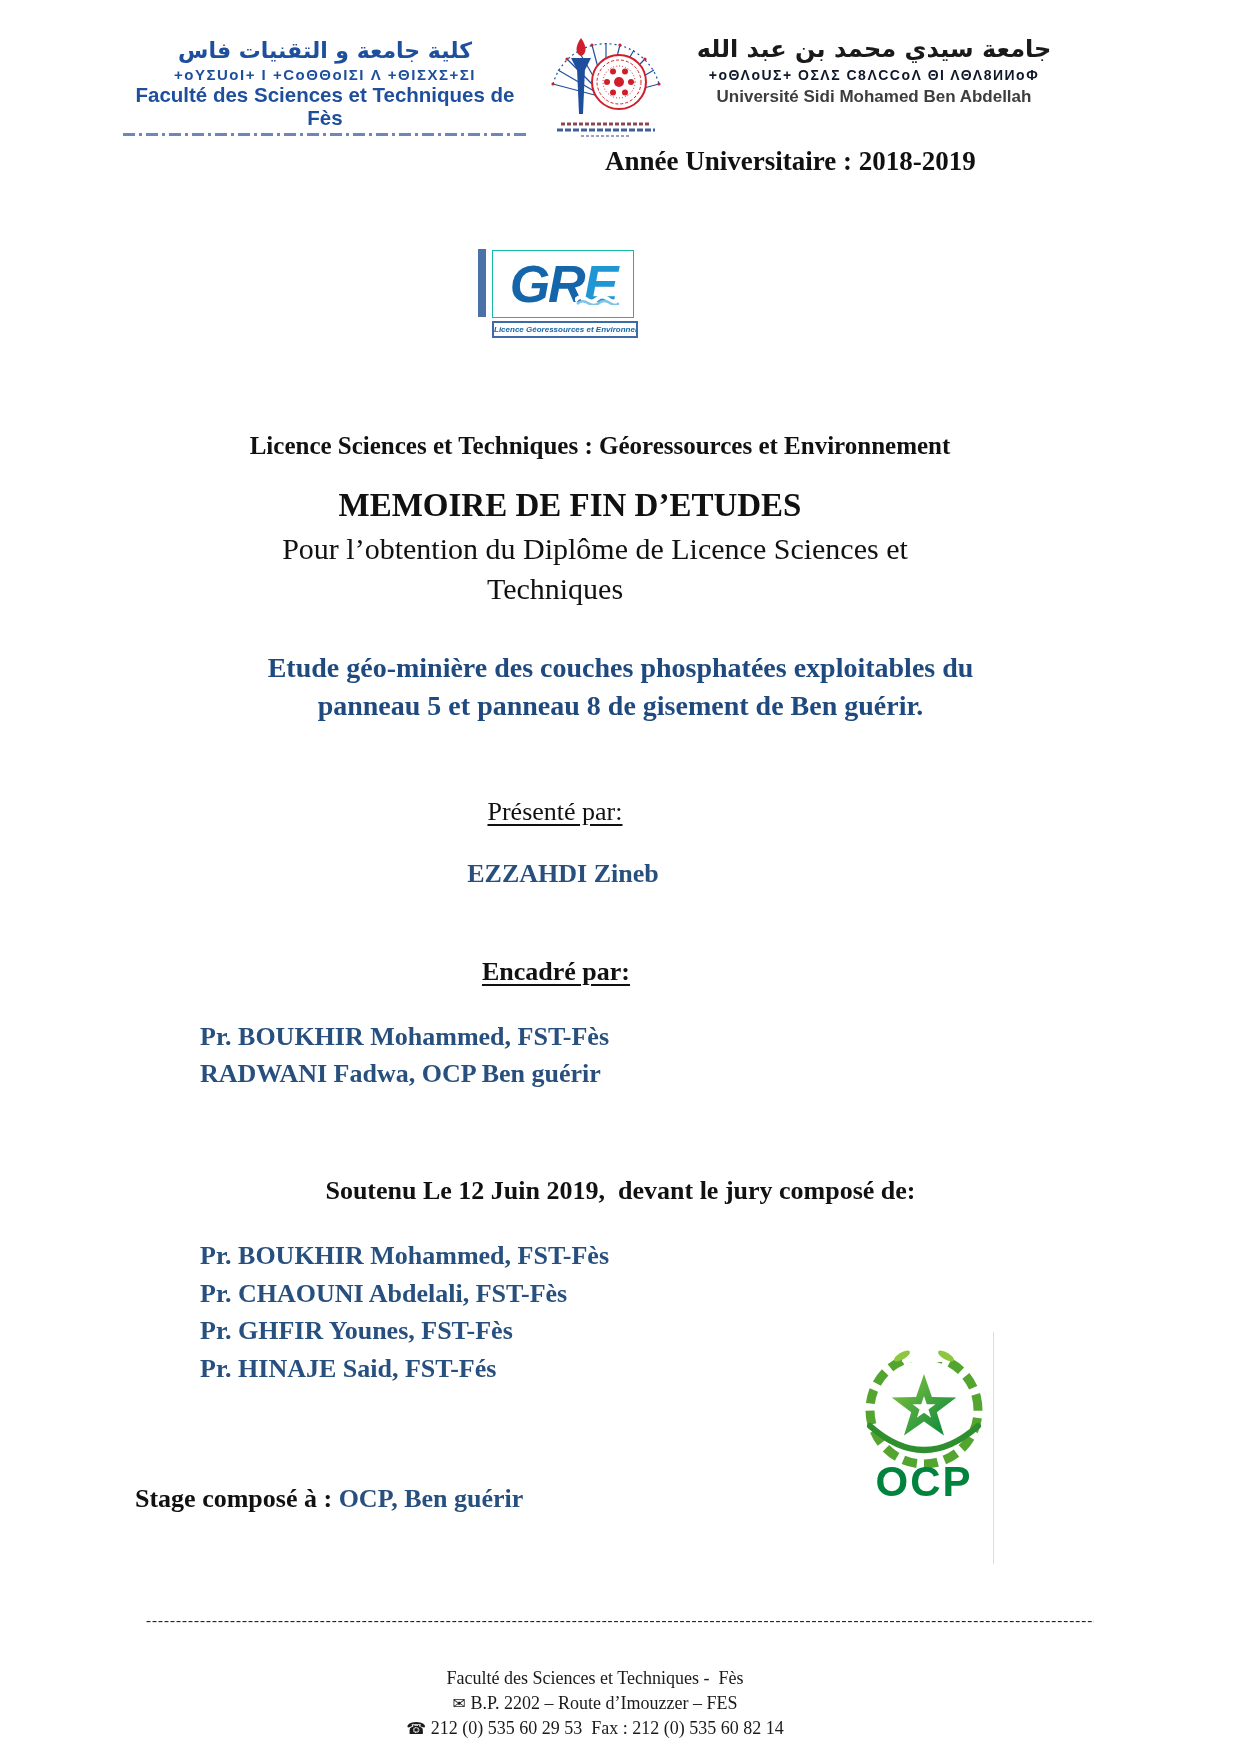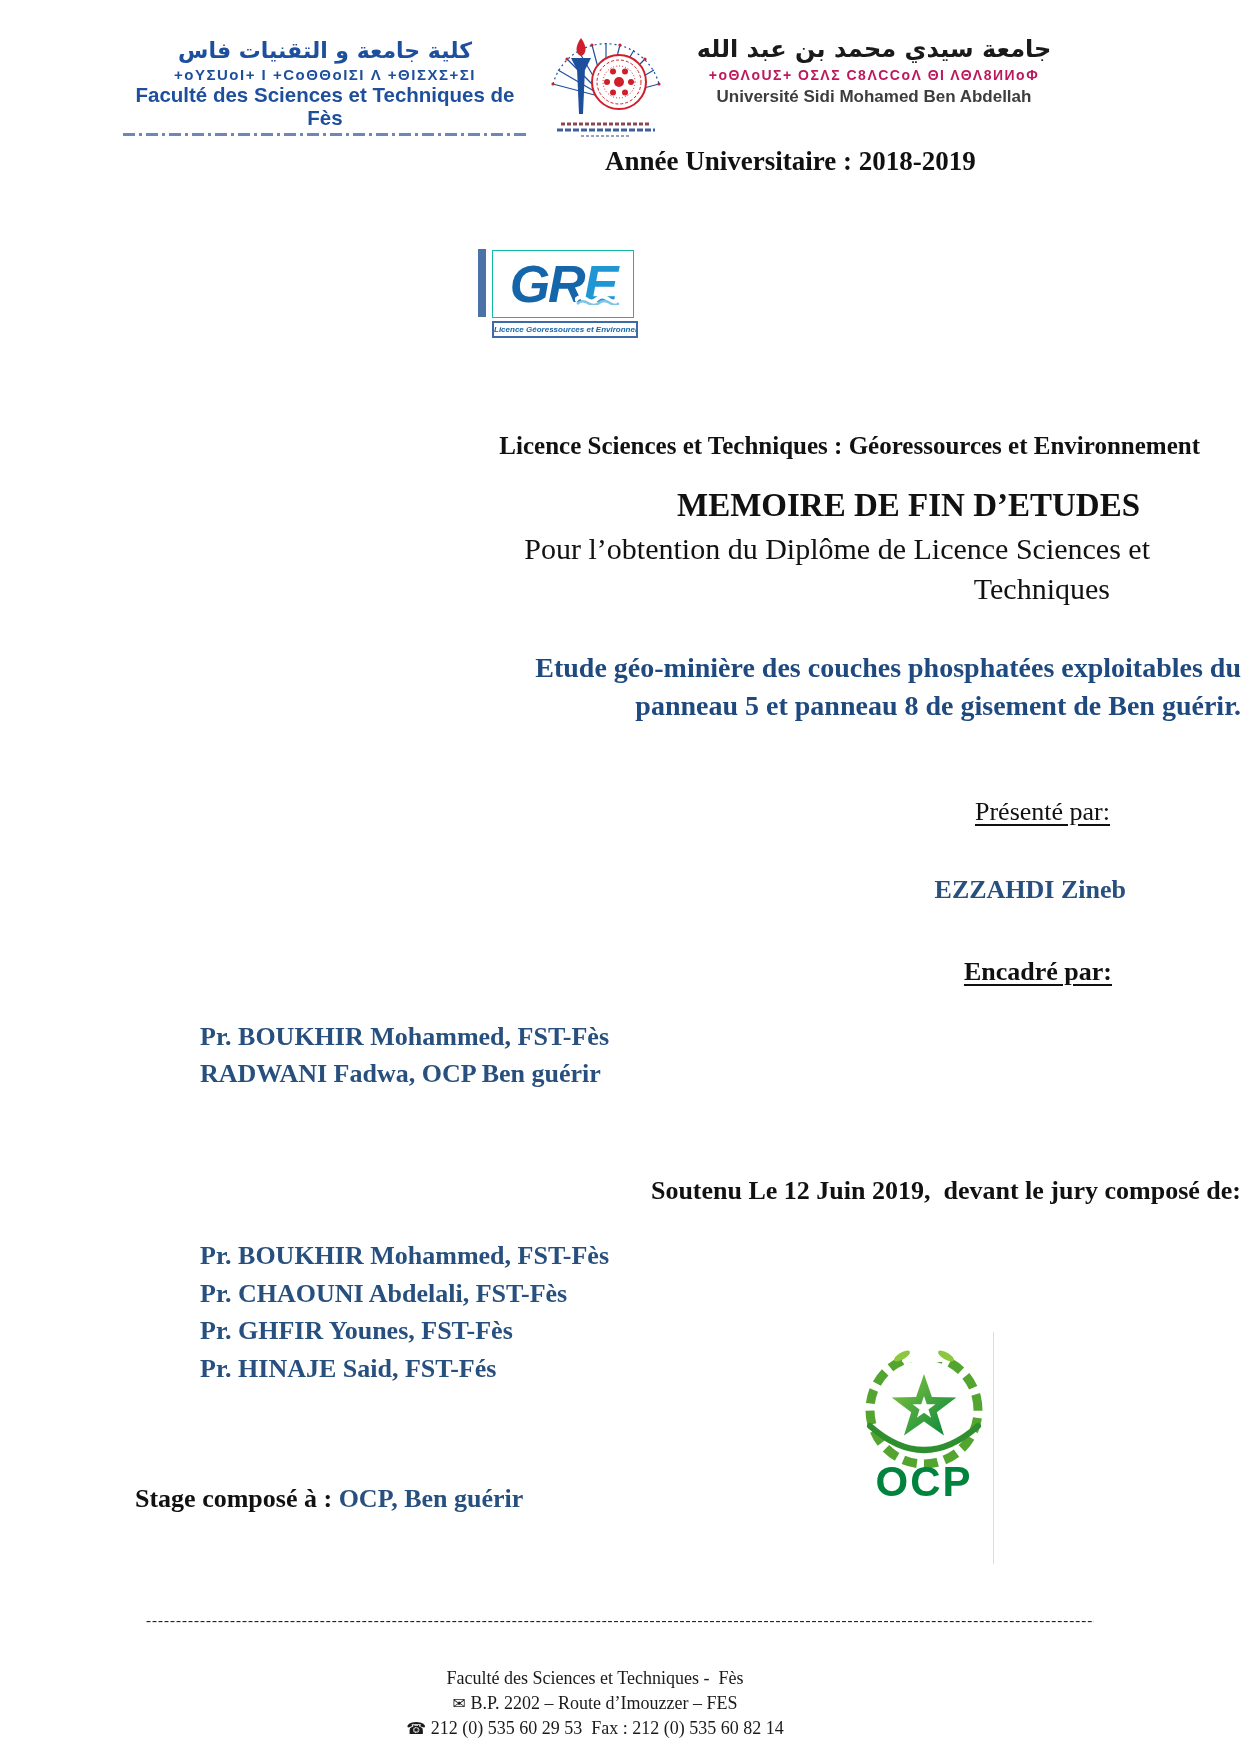--- a/index.html
+++ b/index.html
@@ -8,48 +8,48 @@
     font-family:"Liberation Serif",serif;color:#111;overflow:hidden;
   }
   
   .hdr-left{position:absolute;left:123px;top:36px;width:404px;text-align:center;color:#1e4f9d;}
   .hdr-left .hdr-ar{font-family:"DejaVu Sans",sans-serif;font-weight:bold;font-size:22px;line-height:30px;}
   .hdr-left .hdr-tif{font-family:"Liberation Sans",sans-serif;font-weight:bold;font-size:15px;line-height:17px;letter-spacing:1.5px;}
   .hdr-left .hdr-fr{font-family:"Liberation Sans",sans-serif;font-weight:bold;font-size:20.5px;line-height:23px;}
   .dash-line{margin-top:4px;height:3px;background:repeating-linear-gradient(90deg,#6d87b8 0 12px,transparent 12px 16px,#6d87b8 16px 19px,transparent 19px 23px);}
   .hdr-right{position:absolute;left:648px;top:32px;width:452px;text-align:center;}
   .hdr-right .hdr-ar{font-family:"DejaVu Sans",sans-serif;font-weight:bold;font-size:24px;line-height:34px;color:#1a1a1a;}
-  .hdr-right .hdr-tif{font-family:"Liberation Sans",sans-serif;font-weight:bold;font-size:14px;line-height:18px;letter-spacing:1.5px;color:#be185d;}
+  .hdr-right .hdr-tif{font-family:"Liberation Sans",sans-serif;font-weight:bold;font-size:14px;line-height:18px;letter-spacing:1.5px;color:#0f172a;}
   .hdr-right .hdr-fr{font-family:"Liberation Sans",sans-serif;font-weight:bold;font-size:17px;line-height:25px;color:#3d3d3d;}
   .emblem{position:absolute;left:547px;top:10px;width:118px;height:130px;}
   .annee{position:absolute;left:605px;top:146px;font-size:27px;font-weight:bold;white-space:nowrap;}
   
   .gre{position:absolute;left:478px;top:247px;width:162px;height:100px;}
   .gre-bar{position:absolute;left:0;top:2px;width:8px;height:68px;background:#4a72a8;}
   .gre-box{position:absolute;left:14px;top:3px;width:140px;height:66px;border:1px solid #14b8a6;background:#fff;
            display:flex;align-items:center;justify-content:center;font-family:"Liberation Sans",sans-serif;
            font-style:italic;font-weight:bold;font-size:52px;letter-spacing:-2px;}
   .gre-gr{color:#1565ab;}
   .gre-e{color:#2196d4;position:relative;}
   .gre-wave{position:absolute;right:14px;bottom:12px;}
   .gre-caption{position:absolute;left:14px;top:74px;width:142px;border:2px solid #3f6aa8;background:#fff;
                font-family:"Liberation Sans",sans-serif;font-weight:bold;font-style:italic;font-size:8px;
                color:#1565ab;text-align:center;padding:2px 0;white-space:nowrap;overflow:hidden;}
   
-  .centerline{position:absolute;left:0;text-align:right;}
+  .centerline{position:absolute;left:0;text-align:center;}
   .program{top:432px;width:1200px;font-size:25px;font-weight:bold;}
   .memoire{top:487px;width:1140px;font-size:33px;font-weight:bold;}
   .sub1{top:532px;width:1110px;font-size:30px;padding-left:40px;}
   .sub2{top:572px;width:1110px;font-size:30px;}
   .thesis{width:1241px;color:#1f4a80;font-size:28px;font-weight:bold;}
   .t1{top:652px;}
   .t2{top:690px;}
   .presente{top:797px;width:1110px;font-size:26px;font-weight:normal;}
   .ul{text-decoration:underline;text-decoration-thickness:2px;text-underline-offset:4px;}
-  .authors{top:856px;width:1126px;font-size:26px;font-weight:bold;color:#27507f;line-height:36px;margin-top:16px;}
+  .authors{top:856px;width:1126px;font-size:26px;font-weight:bold;color:#27507f;line-height:36px;}
   .encadre{top:957px;width:1112px;font-size:26px;font-weight:bold;}
   .supervisors{position:absolute;left:200px;top:1018px;font-size:26px;font-weight:bold;color:#27507f;line-height:37px;}
   .soutenu{top:1176px;width:1241px;font-size:26px;font-weight:bold;}
   .jury{position:absolute;left:200px;top:1237px;font-size:26px;font-weight:bold;color:#27507f;line-height:37.5px;}
   .stage{position:absolute;left:135px;top:1484px;font-size:26px;font-weight:bold;white-space:pre;}
   .stage-value{color:#27507f;}
   
   .ocp{position:absolute;left:852px;top:1346px;width:145px;height:162px;}
   .vline{position:absolute;left:993px;top:1332px;width:1px;height:232px;background:#dcdcdc;}
   

